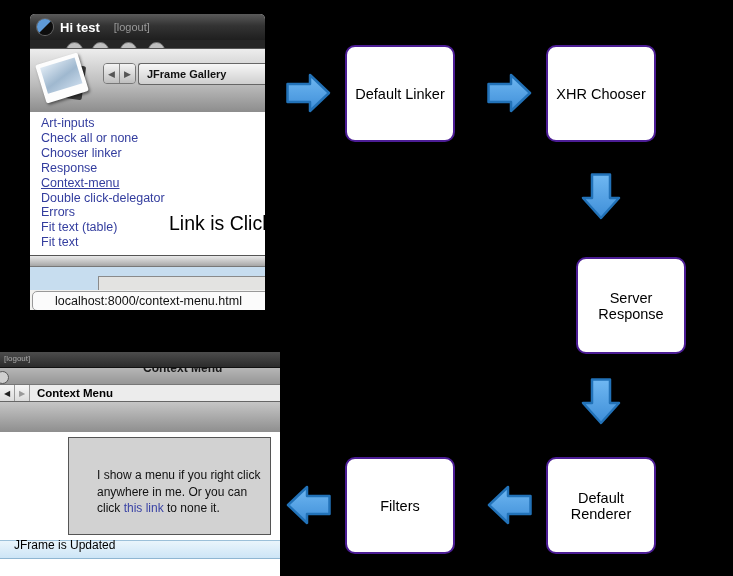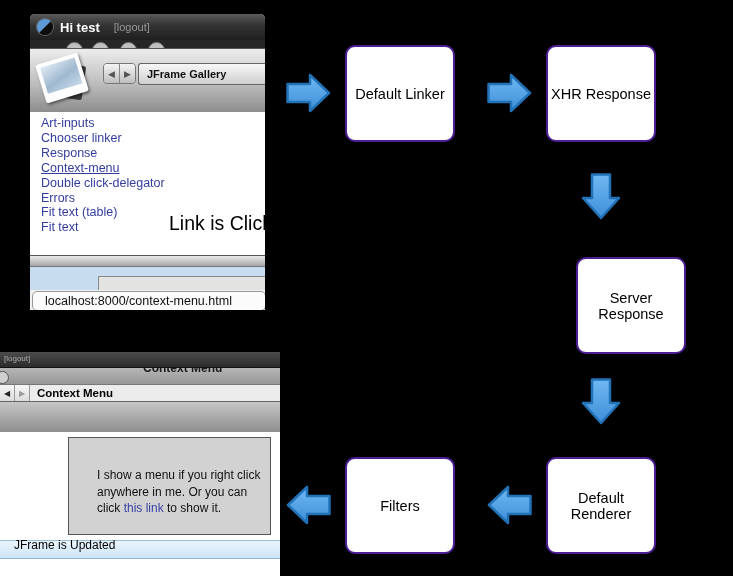--- a/index.html
+++ b/index.html
@@ -46,21 +46,21 @@
   .big-caption{position:absolute;left:139px;top:100px;font-size:19.5px;color:#000;
                white-space:nowrap;}
   .wt-splitter{height:12px;background:linear-gradient(#e9e9e9,#a6a6a6);
                border-top:1px solid #555;border-bottom:1px solid #777;box-sizing:border-box;}
   .wt-bluestrip{height:23px;background:#c7ddef;position:relative;}
   .wt-insetbox{position:absolute;left:68px;right:0;top:9px;bottom:0;background:#e3e3e1;
                border:1px solid #8a8a8a;border-right:none;border-bottom:none;}
   .wt-statusbar{height:22px;background:#f1f1ef;position:relative;}
   .wt-tooltip{position:absolute;left:2px;top:1px;width:220px;height:18px;background:#fbfbfb;
               border:1px solid #999;border-radius:5px;font-size:12.5px;color:#111;
-              line-height:18px;padding-left:12px;white-space:nowrap;}
+              line-height:18px;padding-left:22px;white-space:nowrap;}
 
   
   .flow-box{position:absolute;width:110px;height:97px;background:#fff;border:2px solid #4c1d95;
             border-radius:10px;display:flex;align-items:center;justify-content:center;
             font-size:14.5px;color:#000;text-align:center;box-sizing:border-box;}
   .arrow{position:absolute;}
 
   
   .win-bot{position:absolute;left:0;top:352px;width:280px;height:224px;overflow:hidden;
            background:#fff;}
@@ -129,40 +129,41 @@
           </div>
       </div>
       <div class="nav-group">
         <div class="nav-btn first">◀</div>
         <div class="nav-btn">▶</div>
       </div>
       <div class="wt-select">JFrame Gallery</div>
     </div>
     <div class="wt-content">
       <a href="#" class="gallery-link">Art-inputs</a>
+      <a href="#" class="gallery-link">Check all or none</a>
       <a href="#" class="gallery-link">Chooser linker</a>
       <a href="#" class="gallery-link">Response</a>
       <a href="#" class="gallery-link u">Context-menu</a>
       <a href="#" class="gallery-link">Double click-delegator</a>
       <a href="#" class="gallery-link">Errors</a>
       <a href="#" class="gallery-link">Fit text (table)</a>
       <a href="#" class="gallery-link">Fit text</a>
       <div class="big-caption">Link is Click</div>
     </div>
     <div class="wt-splitter"></div>
     <div class="wt-bluestrip">
       <div class="wt-insetbox"></div>
     </div>
     <div class="wt-statusbar">
       <div class="wt-tooltip">localhost:8000/context-menu.html</div>
     </div>
   </div>
 
   <div class="flow-box" style="left:345px;top:45px">Default Linker</div>
-  <div class="flow-box" style="left:546px;top:45px">XHR Response</div>
+  <div class="flow-box" style="left:546px;top:45px">XHR Chooser</div>
   <div class="flow-box" style="left:576px;top:257px">Server Response</div>
   <div class="flow-box" style="left:546px;top:457px">Default Renderer</div>
   <div class="flow-box" style="left:345px;top:457px">Filters</div>
 
   <svg class="arrow" style="left:286px;top:73px" width="45" height="40" viewBox="0 0 45 40">
     <defs>
         <linearGradient id="g1" x1="0" y1="0" x2="0" y2="1">
       <stop offset="0" stop-color="#70b8f2"></stop>
           <stop offset="1" stop-color="#3e8ed8"></stop>
         </linearGradient>
@@ -224,21 +225,21 @@
       <span class="wb-cliptitle-text">Context Menu</span>
     </div>
     <div class="wb-navrow">
       <div class="wb-navbtn back">◀</div>
       <div class="wb-navbtn fwd">▶</div>
       <div class="wb-navlabel">Context Menu</div>
     </div>
     <div class="wb-grayarea"></div>
     <div class="wb-content">
       <div class="wb-panel">
-        <div class="wb-panel-text"><span>I show a menu if you right click anywhere in me. Or you can click </span><a href="#" class="panel-link">this link</a><span> to show it.</span></div>
+        <div class="wb-panel-text"><span>I show a menu if you right click anywhere in me. Or you can click </span><a href="#" class="panel-link">this link</a><span> to none it.</span></div>
       </div>
     </div>
     <div class="wb-bluebar">
       <div class="wb-banner">JFrame is Updated</div>
     </div>
     <div class="wb-statusbar">
       <div class="wb-divider"></div>
       <span class="wb-sdk">SDK</span>
       <span class="icon-photo-small"></span>
       <span class="icon-swirl"></span>

